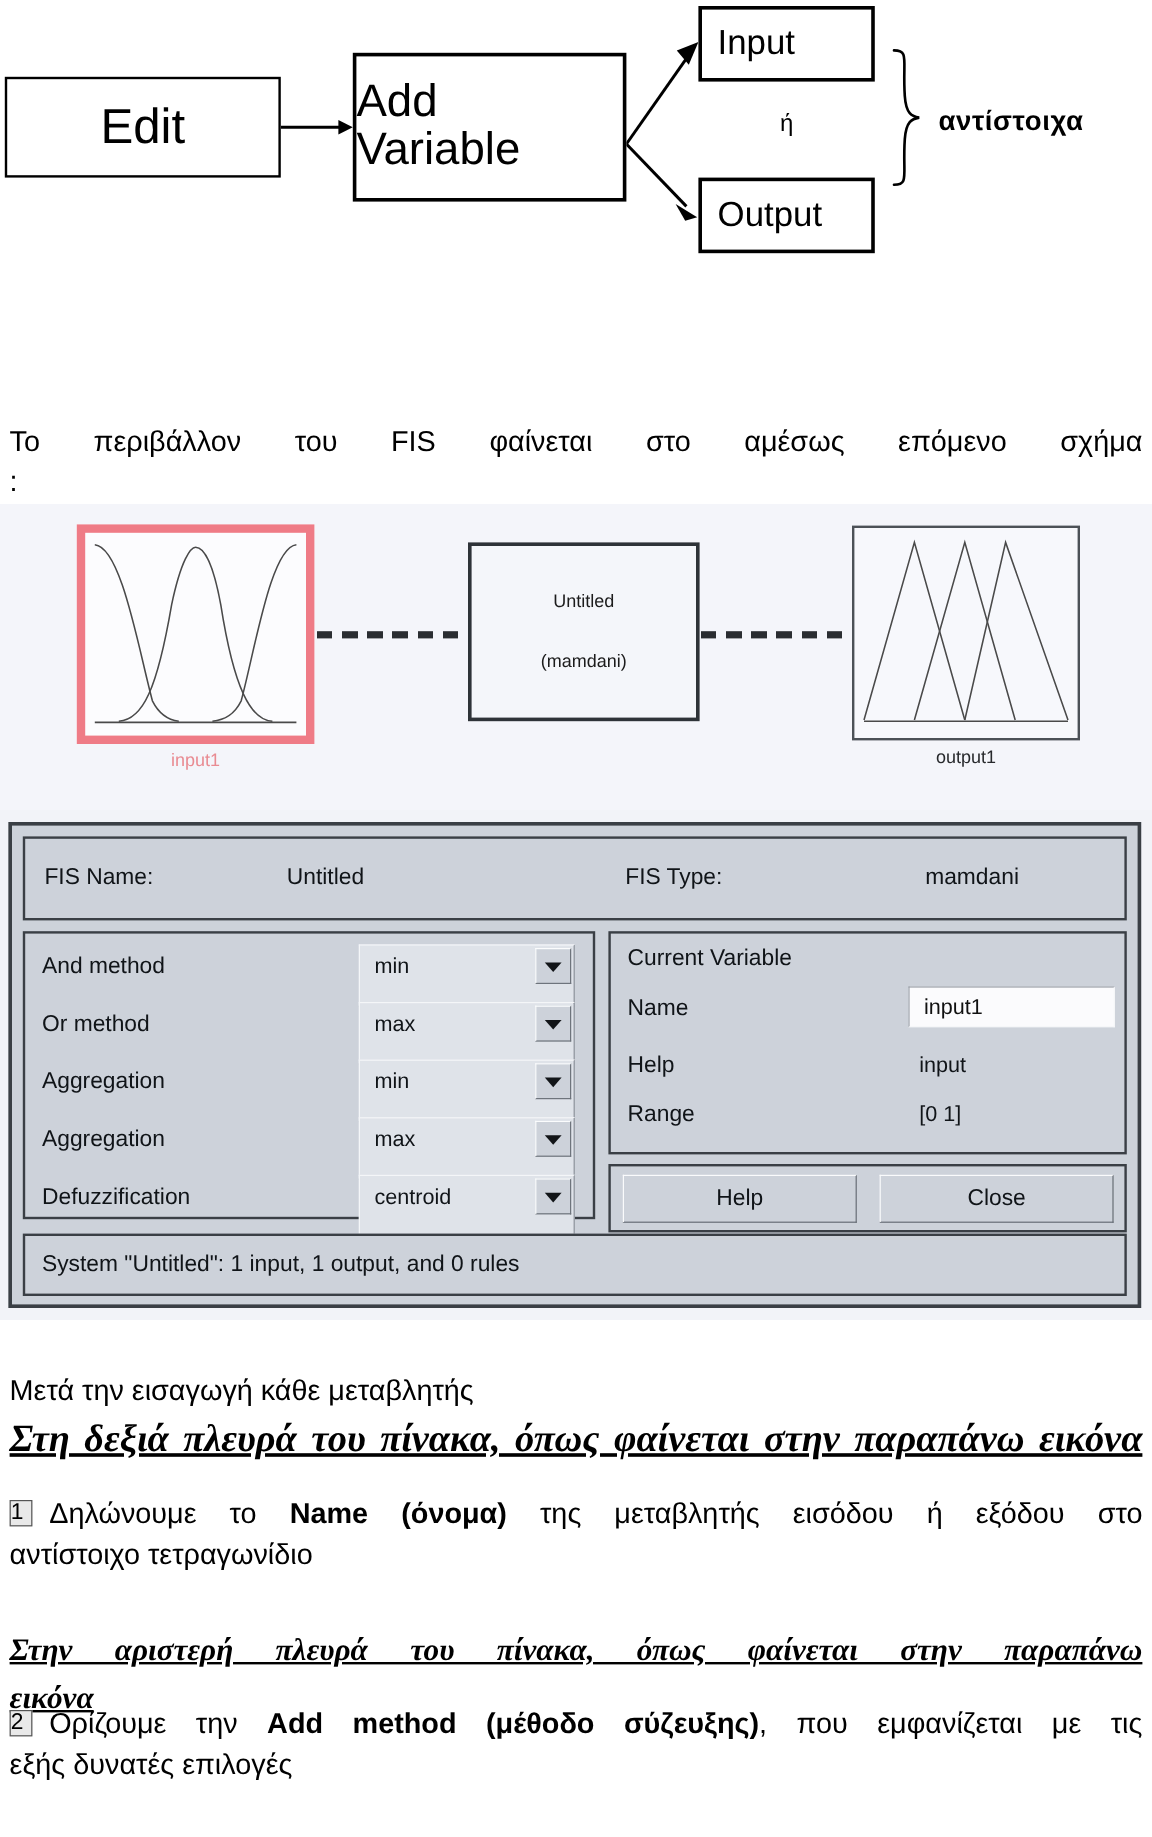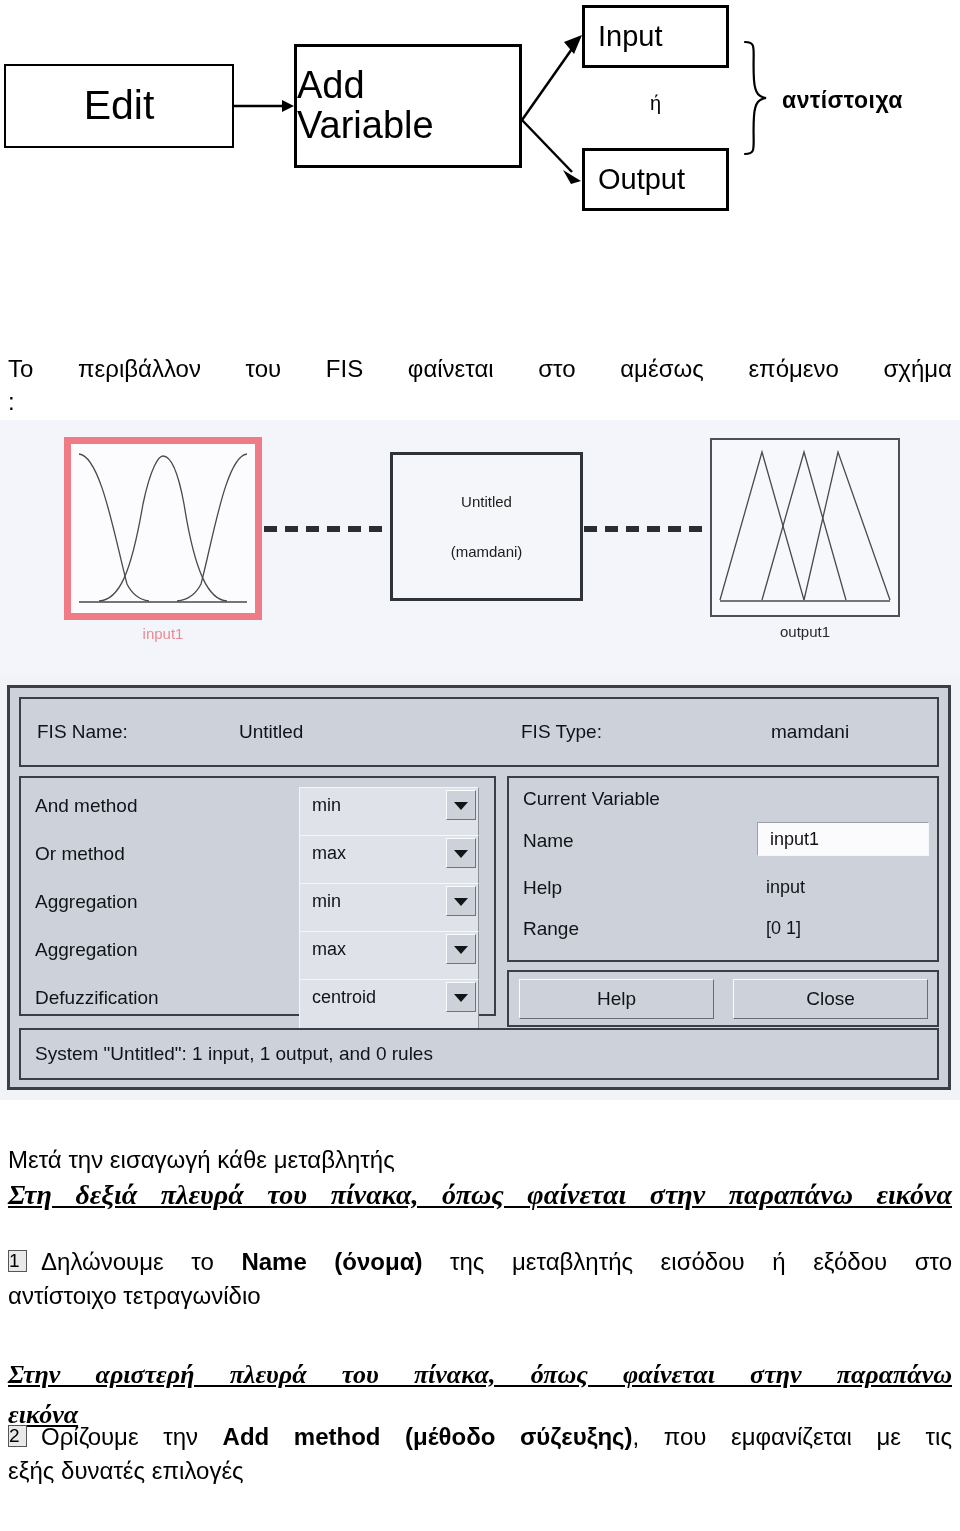--- a/index.html
+++ b/index.html
@@ -287,21 +287,21 @@
   
   #txt-meta {
     left: 8px; top: 1143px; width: 930px;
     font-size: 24px;
   }
   #txt-underline-1 {
     left: 8px; top: 1175px; width: 944px;
     font-family: "Liberation Serif", serif;
     font-style: italic;
     font-weight: bold;
-    font-size: 28px;
+    font-size: 32px;
     text-decoration: underline;
     text-align: justify;
     text-align-last: justify;
   }
   .numbox {
     display: inline-block;
     border: 1px solid #555;
     background: #e9e9e9;
     font-size: 19px;
     line-height: 20px;

